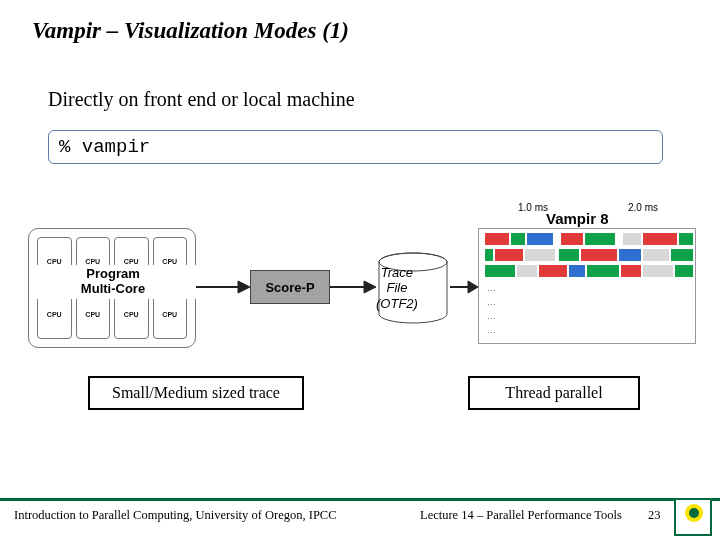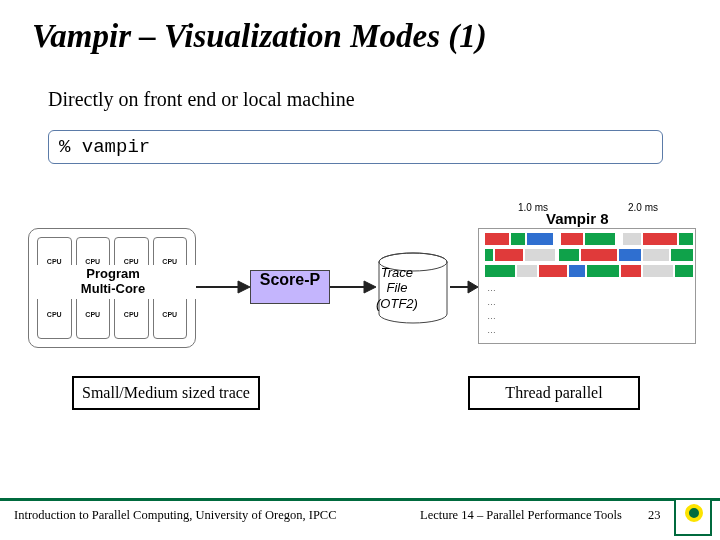--- a/index.html
+++ b/index.html
@@ -1,46 +1,46 @@
 <!DOCTYPE html>
 <html><head>
 <meta charset="utf-8">
 <style>
   * { box-sizing: border-box; margin: 0; padding: 0; }
   html, body { width: 720px; height: 540px; font-family: "Times New Roman", serif; background: #fff; overflow: hidden; position: relative; }
   .slide { width: 720px; height: 540px; position: relative; }
-  .title { position: absolute; top: 18px; left: 32px; font-style: italic; font-weight: bold; font-size: 33px; color: #000; }
+  .title { position: absolute; top: 18px; left: 32px; font-style: italic; font-weight: bold; font-size: 23px; color: #000; }
   .sub { position: absolute; top: 88px; left: 48px; font-size: 20px; color: #000; }
   .cmdbox { position: absolute; top: 130px; left: 48px; width: 615px; height: 34px; border: 1px solid #5b7ba8; border-radius: 6px; background: #fff; padding: 4px 10px; font-family: "Courier New", monospace; font-size: 19px; display: flex; align-items: center; }
 
   .diagram { position: absolute; top: 228px; left: 18px; width: 680px; height: 160px; }
 
   .cpu-panel { position: absolute; top: 0; left: 10px; width: 168px; height: 120px; border: 1px solid #777; border-radius: 10px; background: #fff; }
   .cpu-grid { position: absolute; inset: 8px; display: grid; grid-template-columns: repeat(4, 1fr); grid-template-rows: 1fr 1fr; gap: 4px; }
   .cpu { border: 1px solid #777; border-radius: 4px; background: #fff; display: flex; align-items: center; justify-content: center; font-size: 7px; font-family: Arial, sans-serif; font-weight: bold; color: #111; }
   .mc-label { position: absolute; top: 36px; left: 0; width: 168px; text-align: center; font-family: Arial, sans-serif; font-weight: bold; font-size: 13px; background: #fff; padding: 2px 0; line-height: 1.15; }
 
   .arrow { position: absolute; stroke: #222; fill: #222; }
 
-  .scorep { position: absolute; top: 42px; left: 232px; width: 80px; height: 34px; border: 1px solid #444; background: #c4b5fd; display: flex; align-items: flex-start; justify-content: center; font-family: Arial, sans-serif; font-weight: bold; font-size: 16px; }
+  .scorep { position: absolute; top: 42px; left: 232px; width: 80px; height: 34px; border: 1px solid #444; background: #a3a3a3; display: flex; align-items: center; justify-content: center; font-family: Arial, sans-serif; font-weight: bold; font-size: 13px; }
 
   .trace { position: absolute; top: 24px; left: 358px; width: 74px; height: 72px; display: flex; align-items: center; text-align: center; font-family: Arial, sans-serif; font-style: italic; font-size: 13px; line-height: 1.2; }
   .trace svg { position: absolute; inset: 0; }
 
   .vampir8-box { position: absolute; top: -18px; left: 460px; width: 220px; height: 134px; }
   .vampir8-label { position: absolute; top: 0px; left: 68px; font-family: Arial, sans-serif; font-size: 15px; font-weight: bold; }
   .tl-ticks { position: absolute; top: -26px; left: 460px; width: 218px; font-family: Arial, sans-serif; font-size: 10px; }
   .tick1 { position: absolute; left: 40px; }
   .tick2 { position: absolute; left: 150px; }
   .tl-outer { position: absolute; top: 18px; left: 0; width: 218px; height: 116px; border: 1px solid #999; background: #fff; }
   .tl-row { position: absolute; left: 4px; right: 4px; height: 12px; }
   .seg { position: absolute; top: 0; height: 12px; }
   .tl-dots { position: absolute; left: 8px; font-family: Arial, sans-serif; font-size: 9px; color: #666; }
 
-  .smbox { position: absolute; top: 376px; left: 72px; width: 188px; height: 34px; border: 2px solid #000; background: #fff; display: flex; align-items: center; justify-content: center; font-size: 16px; text-align: center; }
+  .smbox { position: absolute; top: 376px; left: 88px; width: 216px; height: 34px; border: 2px solid #000; background: #fff; display: flex; align-items: center; justify-content: center; font-size: 16px; text-align: center; }
   .tpbox { position: absolute; top: 376px; left: 468px; width: 172px; height: 34px; border: 2px solid #000; background: #fff; display: flex; align-items: center; justify-content: center; font-size: 16px; }
 
   .green-line { position: absolute; top: 498px; left: 0; width: 720px; height: 3px; background: #006a3e; }
   .footer-left { position: absolute; top: 508px; left: 14px; font-size: 12.5px; }
   .footer-mid { position: absolute; top: 508px; left: 420px; font-size: 12.5px; }
   .footer-num { position: absolute; top: 508px; left: 648px; font-size: 12.5px; }
 
   .logo { position: absolute; top: 498px; left: 674px; width: 38px; height: 38px; }
   .logo .outer { width: 38px; height: 38px; border: 2px solid #006a3e; background: #fff; position: relative; }
   .logo .o { position: absolute; top: 4px; left: 9px; width: 18px; height: 18px; border: 4px solid #fce300; border-radius: 50%; background: #006a3e; }

